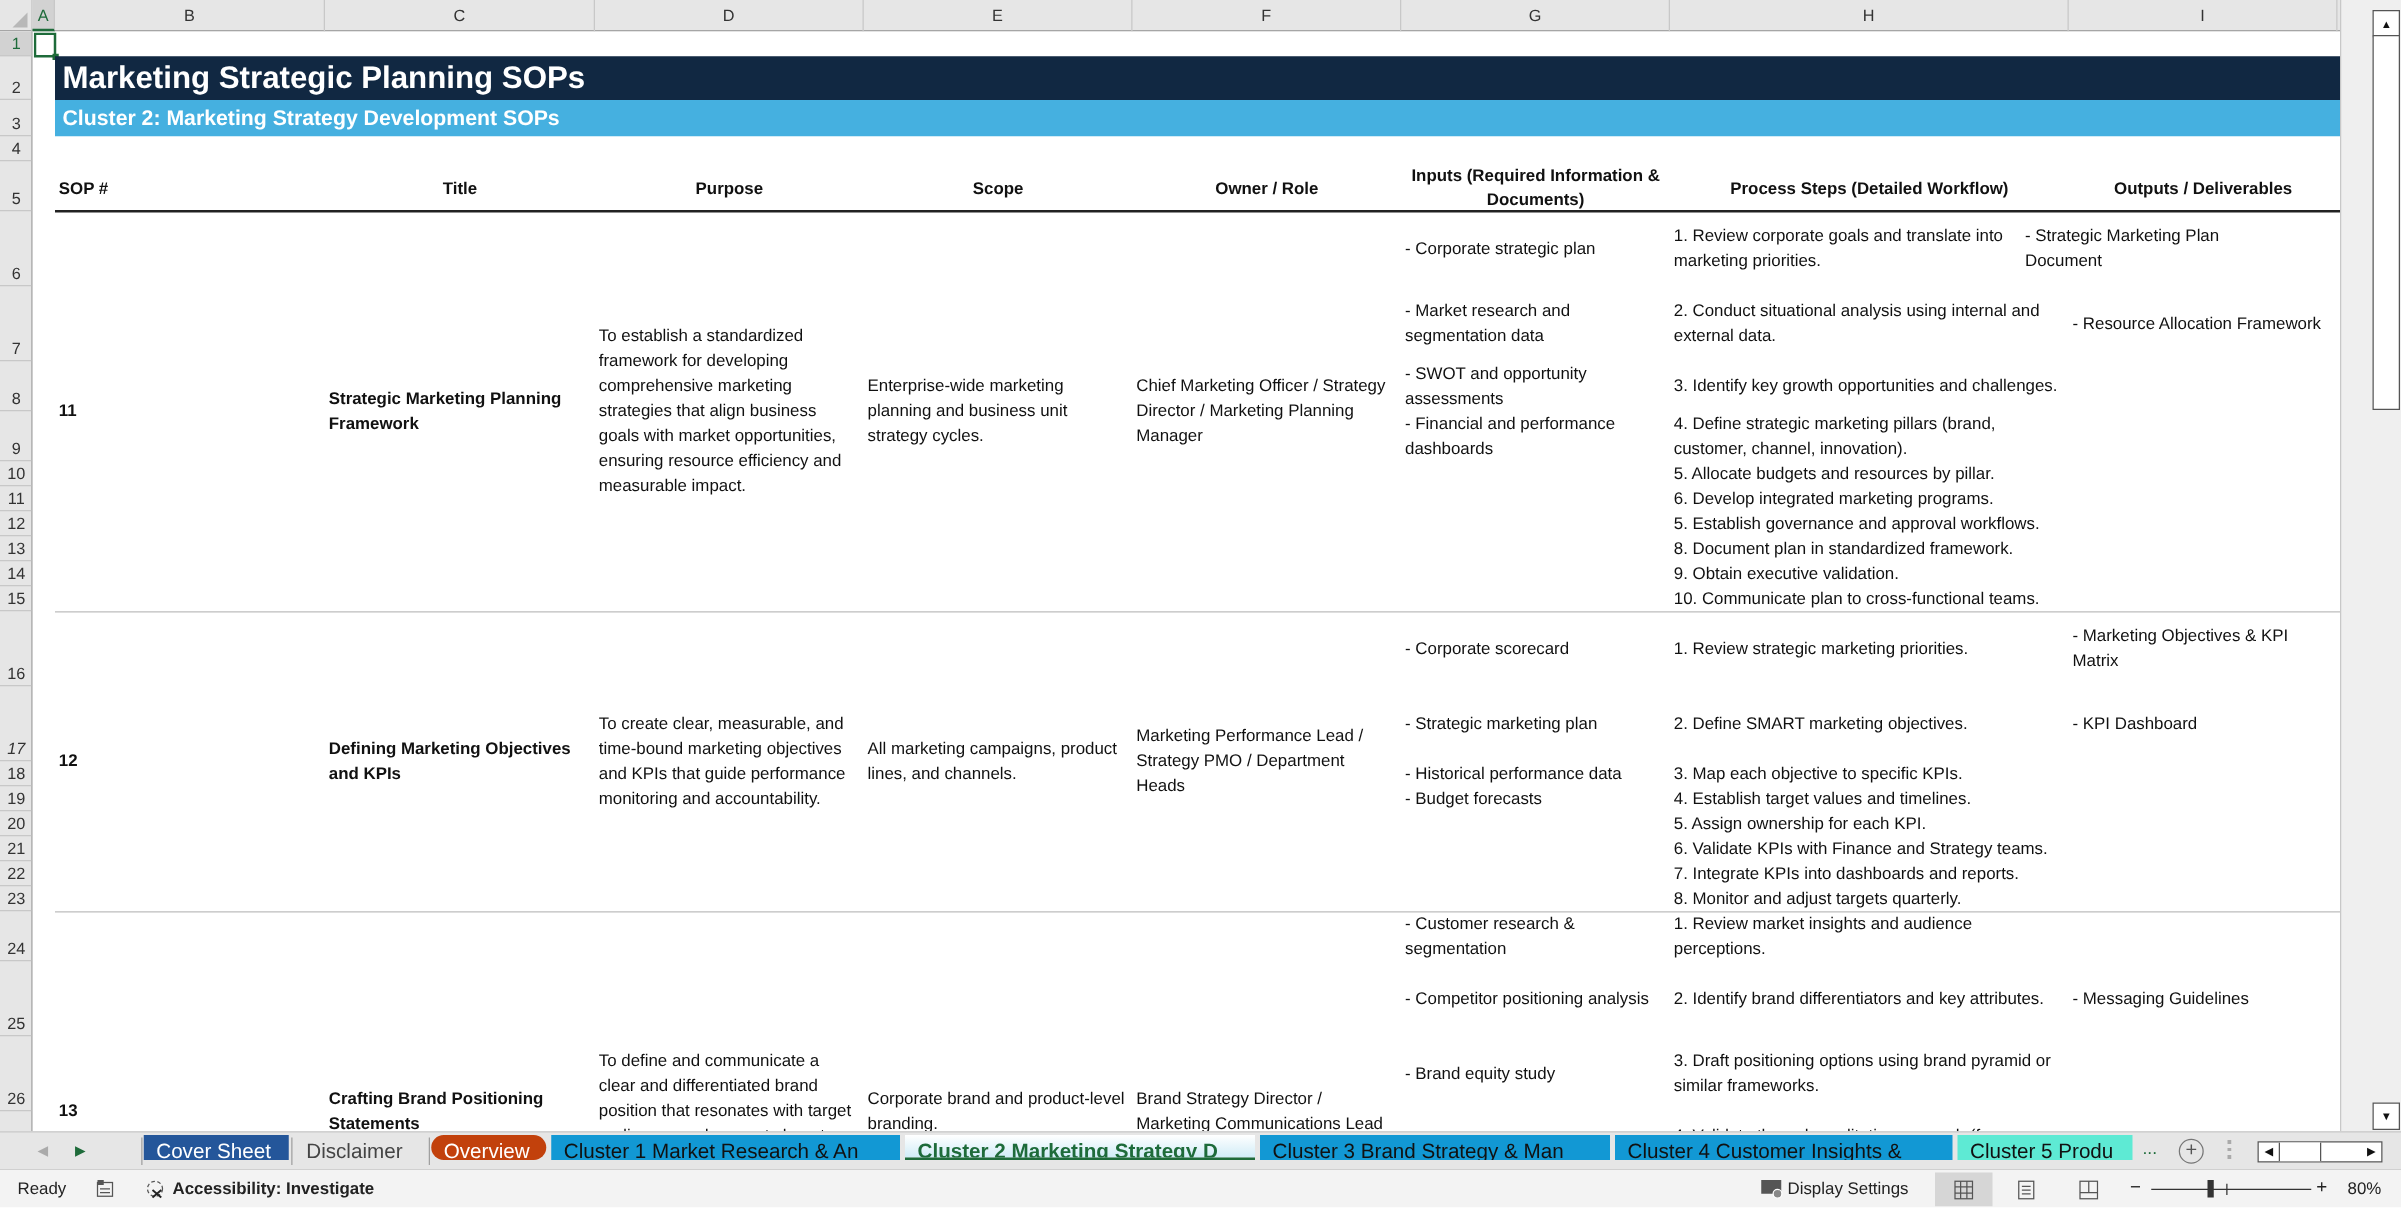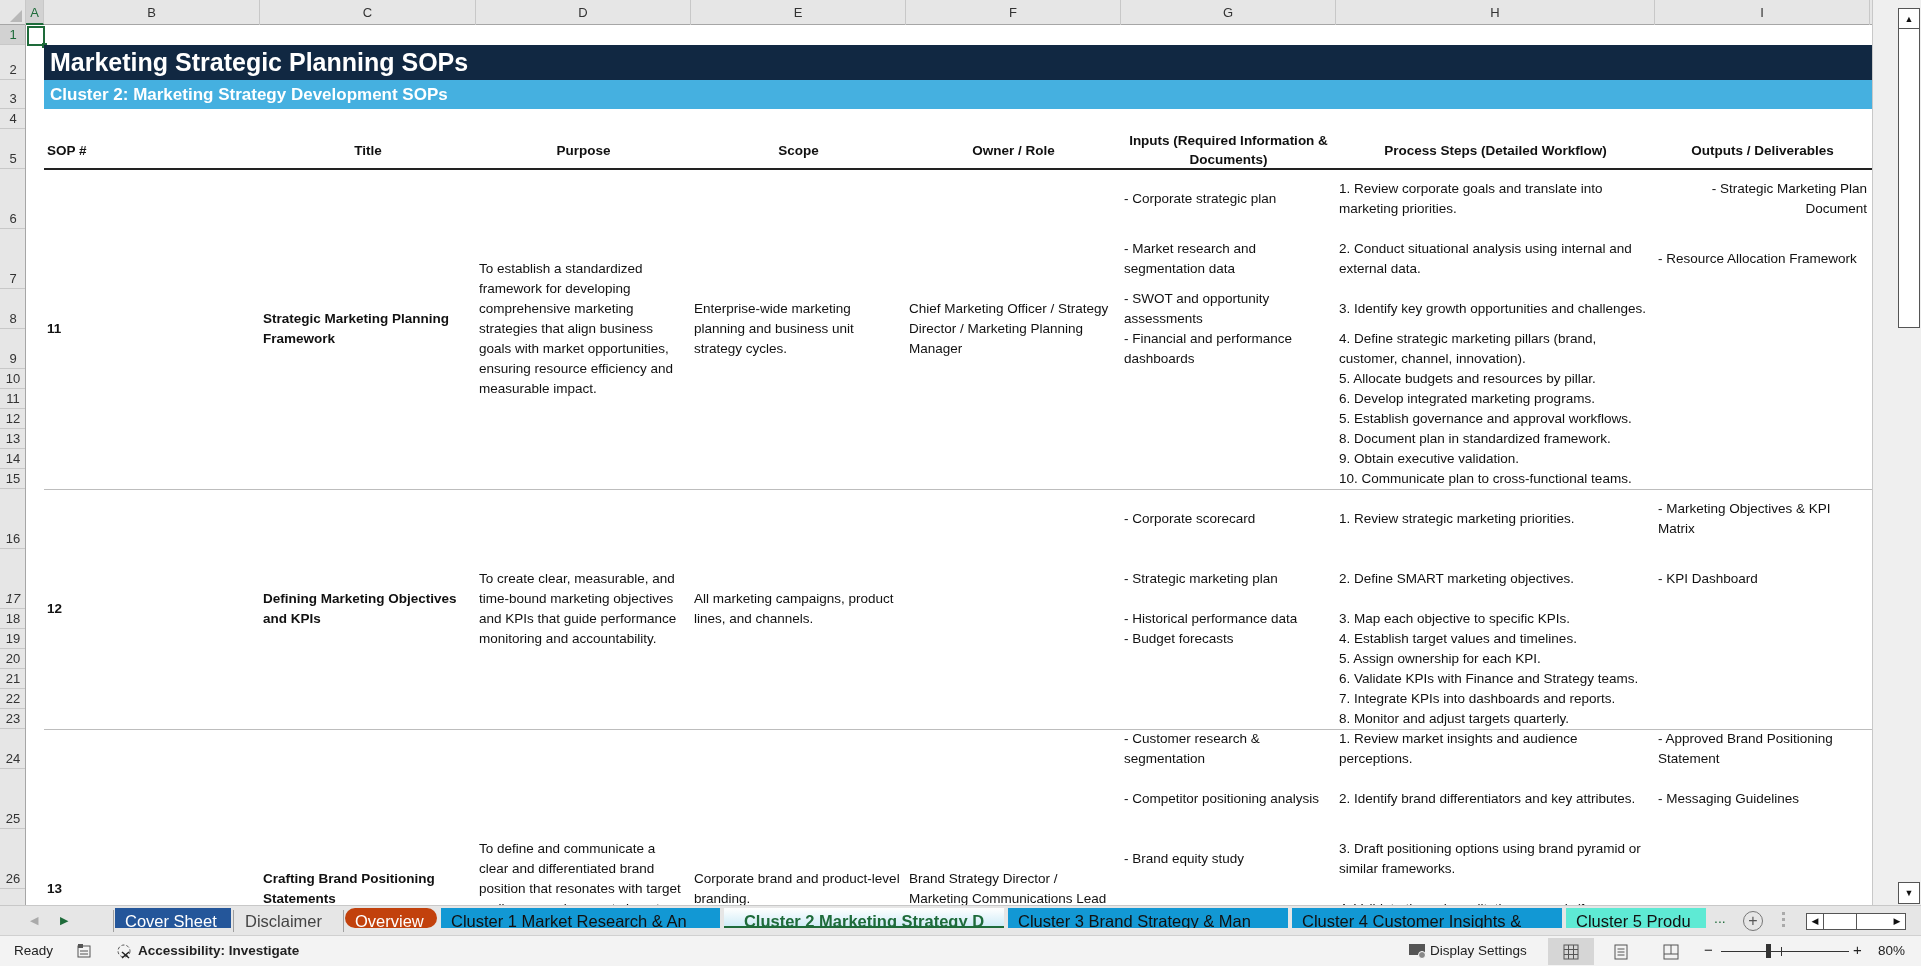--- a/index.html
+++ b/index.html
@@ -47,21 +47,21 @@
   .cell .inner { width: 100%; }
 
   
   .tabbar { position: absolute; left: 0; top: 905px; width: 1921px; height: 30px; background: #e6e6e6;
     border-top: 1px solid #c8c8c8; }
   .nav-arrow { position: absolute; top: 8px; font-size: 11px; color: #aaa; cursor: pointer; }
   .nav-arrow.right { color: #1e6b3a; }
   .tab { position: absolute; top: 2px; height: 20px; line-height: 26px; font-size: 16.5px; padding: 0 10px;
     white-space: nowrap; overflow: hidden; cursor: pointer; font-family: "Liberation Sans", sans-serif; }
   .tab.active { background: linear-gradient(#ffffff, #d0ecf7); color: #1e6b3a; font-weight: bold;
-    border-bottom: 2px solid #1e6b3a; text-align: center; }
+    border-bottom: 2px solid #1e6b3a; }
   .tab-sep { position: absolute; top: 4px; width: 1px; height: 22px; background: #a0a0a0; }
   .tab-more { position: absolute; top: 4px; left: 1714px; color: #1e6b3a; font-size: 14px; }
   .add-sheet { position: absolute; left: 1743px; top: 5px; width: 20px; height: 20px; border: 1px solid #777;
     border-radius: 50%; text-align: center; line-height: 17px; font-size: 16px; color: #555; cursor: pointer; }
   .tab-dots { position: absolute; left: 1782px; top: 6px; width: 3px; height: 18px;
     background: repeating-linear-gradient(#aaa 0 3px, transparent 3px 6px); }
   .hscroll { position: absolute; left: 1806px; top: 7px; width: 100px; height: 17px; background: #fff; border: 1px solid #555; }
   .hscroll .btn { position: absolute; top: 0; width: 16px; height: 15px; font-size: 9px; line-height: 15px; text-align: center; color: #111; }
   .hscroll .thumb { position: absolute; left: 16px; top: 0; width: 34px; height: 15px; border-left: 1px solid #555; border-right: 1px solid #555; background: #fff; }
 
@@ -187,41 +187,44 @@
     <div class="cell" style="left:1309px;top:303px;width:319px;height:40px;">
         <div class="inner">4. Define strategic marketing pillars (brand, customer, channel, innovation).</div>
       </div>
     <div class="cell" style="left:1309px;top:343px;width:319px;height:20px;">5. Allocate budgets and resources by pillar.</div>
     <div class="cell" style="left:1309px;top:363px;width:319px;height:20px;">6. Develop integrated marketing programs.</div>
     <div class="cell" style="left:1309px;top:383px;width:319px;height:20px;">5. Establish governance and approval workflows.</div>
     <div class="cell" style="left:1309px;top:403px;width:319px;height:20px;">8. Document plan in standardized framework.</div>
     <div class="cell" style="left:1309px;top:423px;width:319px;height:20px;">9. Obtain executive validation.</div>
     <div class="cell" style="left:1309px;top:443px;width:319px;height:20px;">10. Communicate plan to cross-functional teams.</div>
 
-    <div class="cell vc" style="left:1628px;top:143px;width:215px;height:60px;text-align:right;">
+    <div class="cell vc" style="left:1590px;top:143px;width:215px;height:60px;">
         <div class="inner">- Strategic Marketing Plan Document</div>
       </div>
     <div class="cell vc" style="left:1628px;top:203px;width:215px;height:60px;">
         <div class="inner">- Resource Allocation Framework</div>
       </div>
 
     <div class="cell vc" style="left:1843px;top:143px;width:30px;height:60px;"></div>
     <div class="cell vc" style="left:1843px;top:203px;width:30px;height:60px;"></div>
 
     <div class="row-sep" style="top:463px;"></div>
 
     <div class="cell bold vc" style="left:17px;top:463px;width:216px;height:240px;">12</div>
     <div class="cell bold vc" style="left:233px;top:463px;width:216px;height:240px;">
         <div class="inner">Defining Marketing Objectives and KPIs</div>
       </div>
     <div class="cell vc" style="left:449px;top:463px;width:215px;height:240px;">
         <div class="inner">To create clear, measurable, and time-bound marketing objectives and KPIs that guide performance monitoring and accountability.</div>
       </div>
     <div class="cell vc" style="left:664px;top:463px;width:215px;height:240px;">
         <div class="inner">All marketing campaigns, product lines, and channels.</div>
+      </div>
+    <div class="cell vc" style="left:879px;top:463px;width:215px;height:240px;">
+        <div class="inner">Marketing Performance Lead / Strategy PMO / Department Heads</div>
       </div>
     <div class="cell vc" style="left:1094px;top:463px;width:215px;height:60px;">
         <div class="inner">- Corporate scorecard</div>
       </div>
     <div class="cell vc" style="left:1094px;top:523px;width:215px;height:60px;">
         <div class="inner">- Strategic marketing plan</div>
       </div>
     <div class="cell" style="left:1094px;top:583px;width:215px;height:20px;">- Historical performance data</div>
     <div class="cell" style="left:1094px;top:603px;width:215px;height:20px;">- Budget forecasts</div>
     <div class="cell vc" style="left:1309px;top:463px;width:319px;height:60px;">
@@ -274,23 +277,20 @@
         <div class="inner">1. Review market insights and audience perceptions.</div>
       </div>
     <div class="cell vc" style="left:1309px;top:743px;width:319px;height:60px;">
         <div class="inner">2. Identify brand differentiators and key attributes.</div>
       </div>
     <div class="cell vc" style="left:1309px;top:803px;width:319px;height:60px;">
         <div class="inner">3. Draft positioning options using brand pyramid or similar frameworks.</div>
       </div>
     <div class="cell vc" style="left:1309px;top:863px;width:319px;height:60px;">
         <div class="inner">4. Validate through qualitative research (focus groups, interviews).</div>
-      </div>
-    <div class="cell vc" style="left:1628px;top:703px;width:215px;height:40px;">
-        <div class="inner">- Approved Brand Positioning Statement</div>
       </div>
     <div class="cell vc" style="left:1628px;top:743px;width:215px;height:60px;">
         <div class="inner">- Messaging Guidelines</div>
       </div>
     <div class="cell vc" style="left:1843px;top:703px;width:30px;height:40px;"></div>
     <div class="cell vc" style="left:1843px;top:743px;width:30px;height:60px;"></div>
   </div>
 
   <div class="vscroll">
     <div class="up">▲</div>

